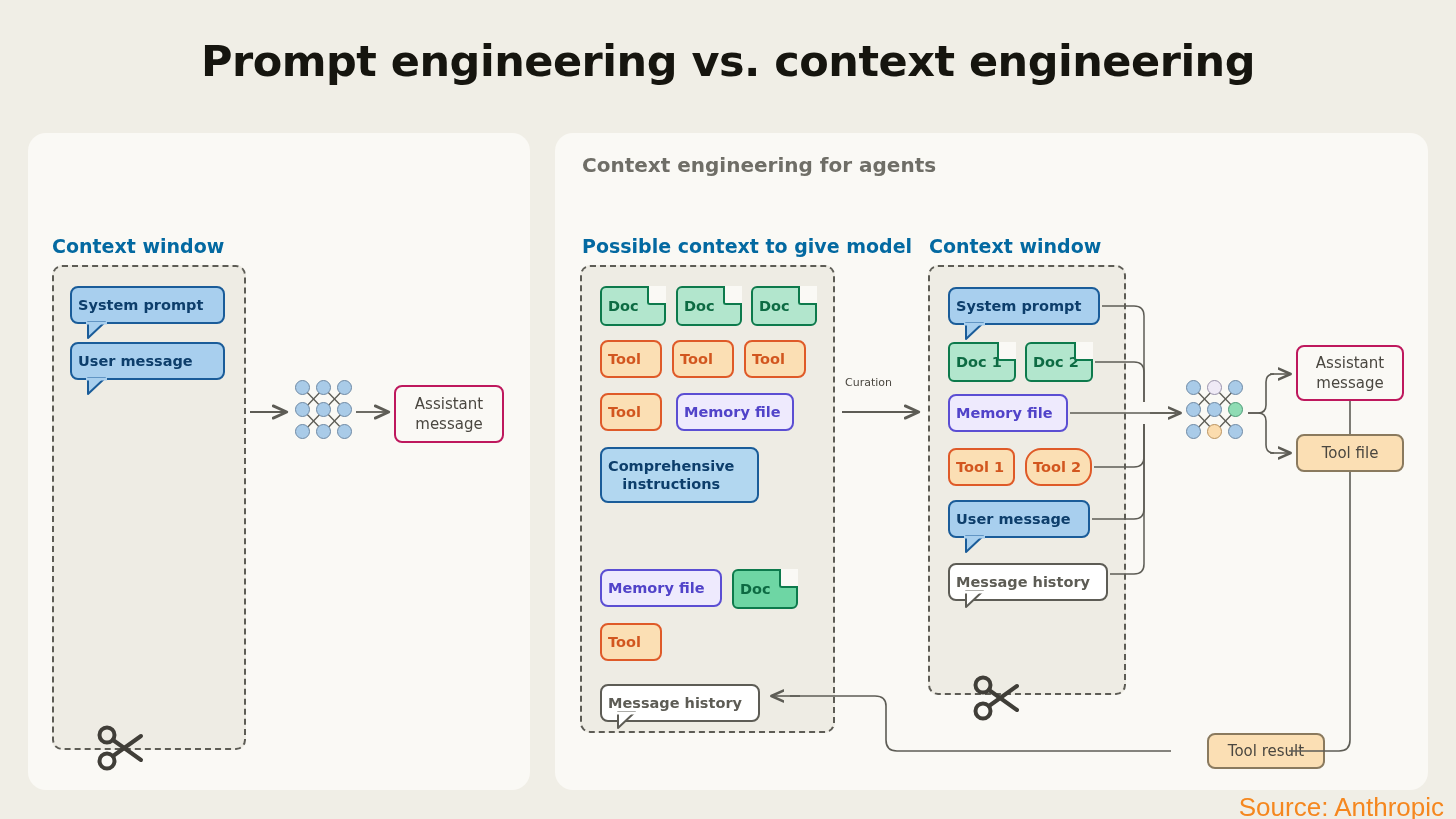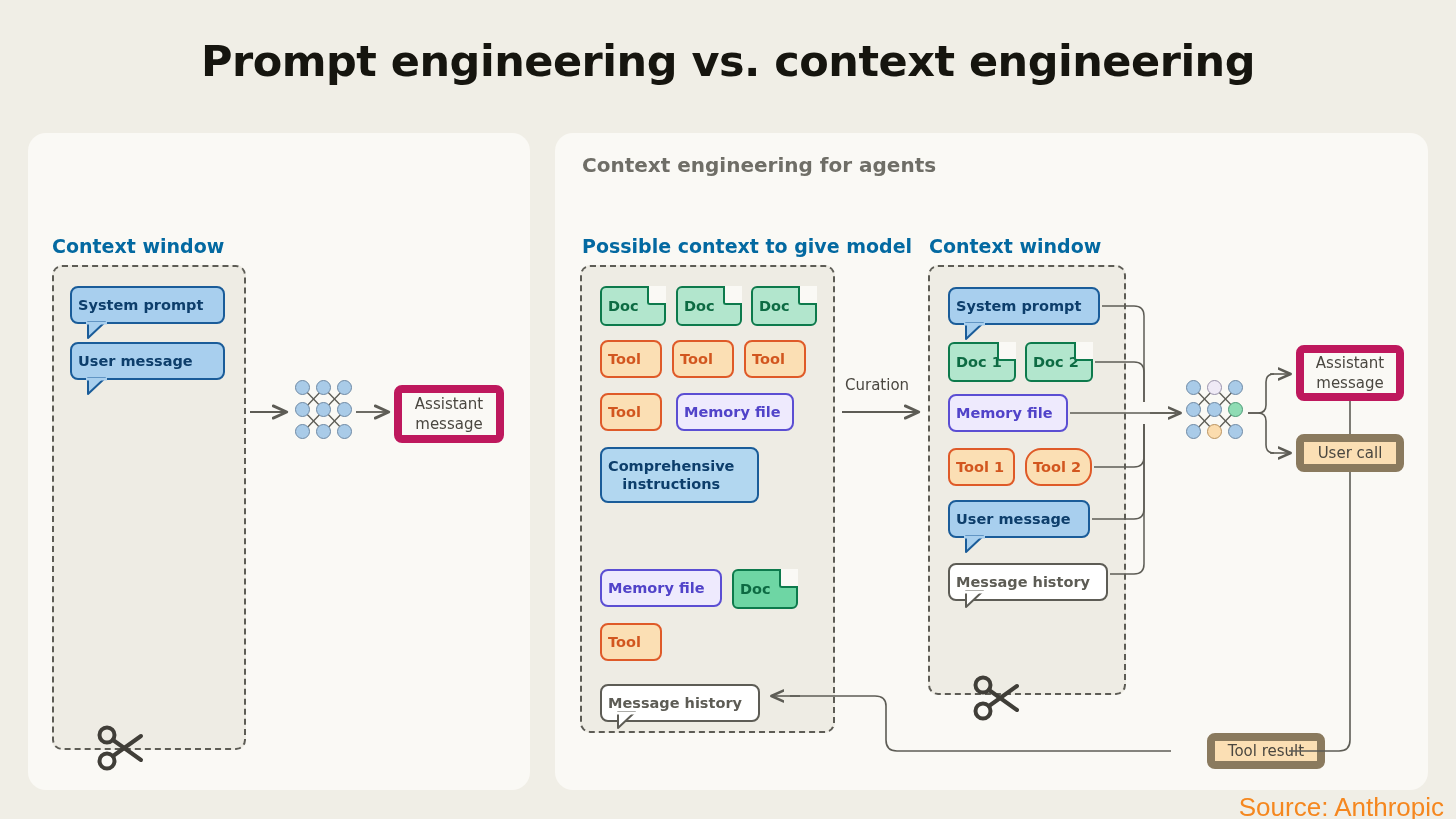--- a/index.html
+++ b/index.html
@@ -105,35 +105,35 @@
   .nn .node.green{background:#8fdcb4;border-color:#4e9b78;}
   .nn .node.orange{background:#fbdcae;border-color:#bb9460;}
   .nn svg{position:absolute;left:0;top:0;overflow:visible;}
 
   
   .ov{position:absolute;left:0;top:0;width:1456px;height:819px;overflow:visible;pointer-events:none;}
 
   
   .outbox{
     position:absolute;box-sizing:border-box;
-    border:8px solid #be185d;border-radius:8px;
+    border:2px solid #be185d;border-radius:8px;
     display:flex;align-items:center;justify-content:center;
     font-size:15px;color:#4a4740;
     font-family:"DejaVu Sans", sans-serif;
     text-align:center;white-space:pre-line;line-height:20px;
   }
 
   #source-credit{
     position:absolute;right:12px;bottom:-4px;
     color:#f5871f;font-size:26px;
     font-family:"Liberation Sans", sans-serif;
   }
 
   .curation-label{
-    position:absolute;color:#4a4740;font-size:15px;
+    position:absolute;color:#4a4740;font-size:11px;
     font-family:"DejaVu Sans", sans-serif;white-space:nowrap;
   }
 </style>
 <style>.chip.doc.deep::before{border-top-color:#6ed6a4;}</style></head>
 <body>
 
 <div class="stage">
 
   <div id="page-title">Prompt engineering vs. context engineering</div>
 
@@ -272,21 +272,21 @@
     <div class="node" style="left:0px;top:44px;"></div>
     <div class="node orange" style="left:21px;top:44px;"></div>
     <div class="node" style="left:42px;top:44px;"></div>
   </div>
 
   <div class="outbox" style="left:1296px;top:345px;width:108px;height:56px;">
     <span>Assistant
 message</span>
   </div>
   <div class="outbox peach-box" style="left:1296px;top:434px;width:108px;height:38px;background:#fbdfb4;border-color:#8a7a5e;">
-    <span>User call</span>
+    <span>Tool file</span>
   </div>
   <div class="outbox peach-box" style="left:1171px;top:733px;width:118px;height:36px;background:#fbdfb4;border-color:#8a7a5e;margin-left:36px;">
     <span>Tool result</span>
   </div>
 
   <div id="source-credit">Source: Anthropic</div>
 
   <svg class="ov">
     <defs>
       <marker id="arw" markerWidth="9" markerHeight="9" refX="7.6" refY="4.2" orient="auto">

